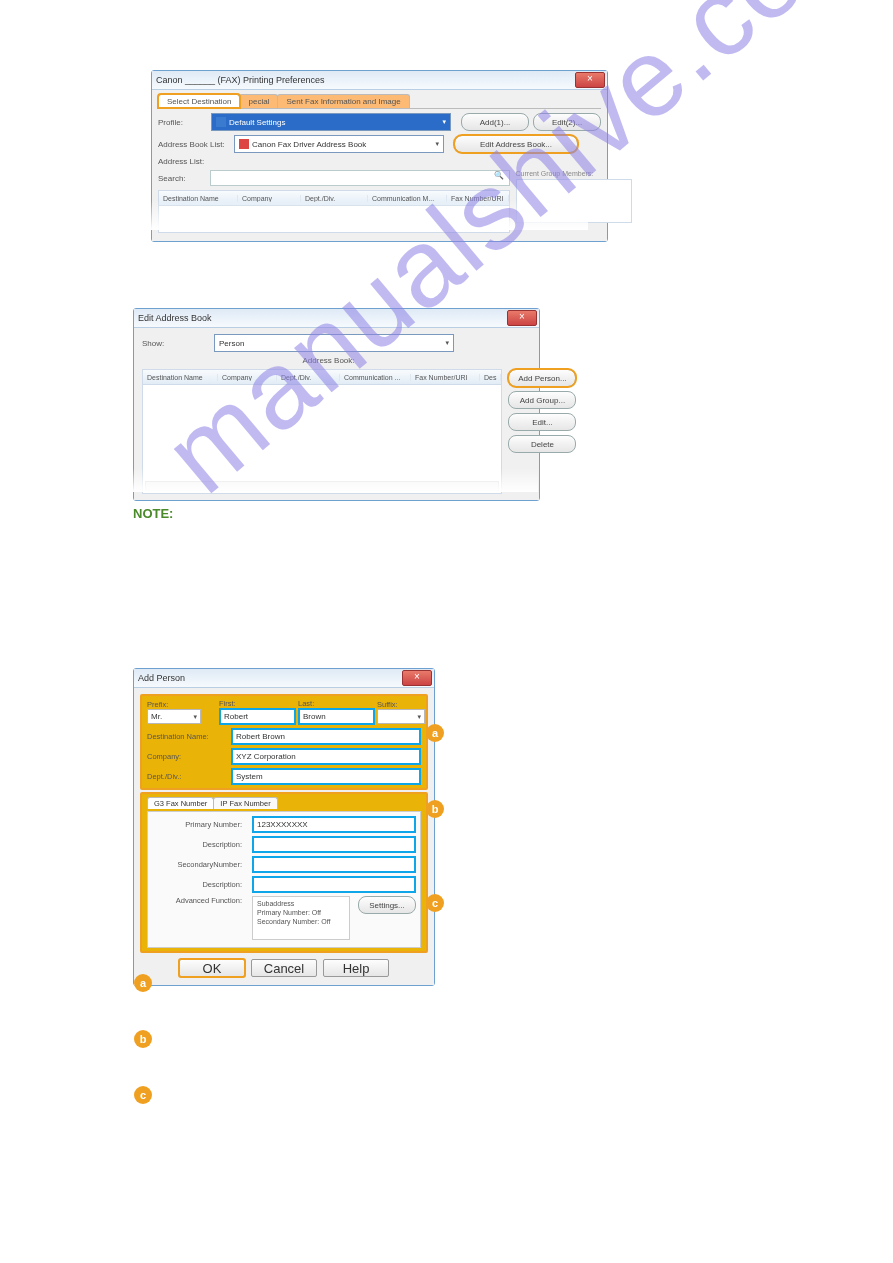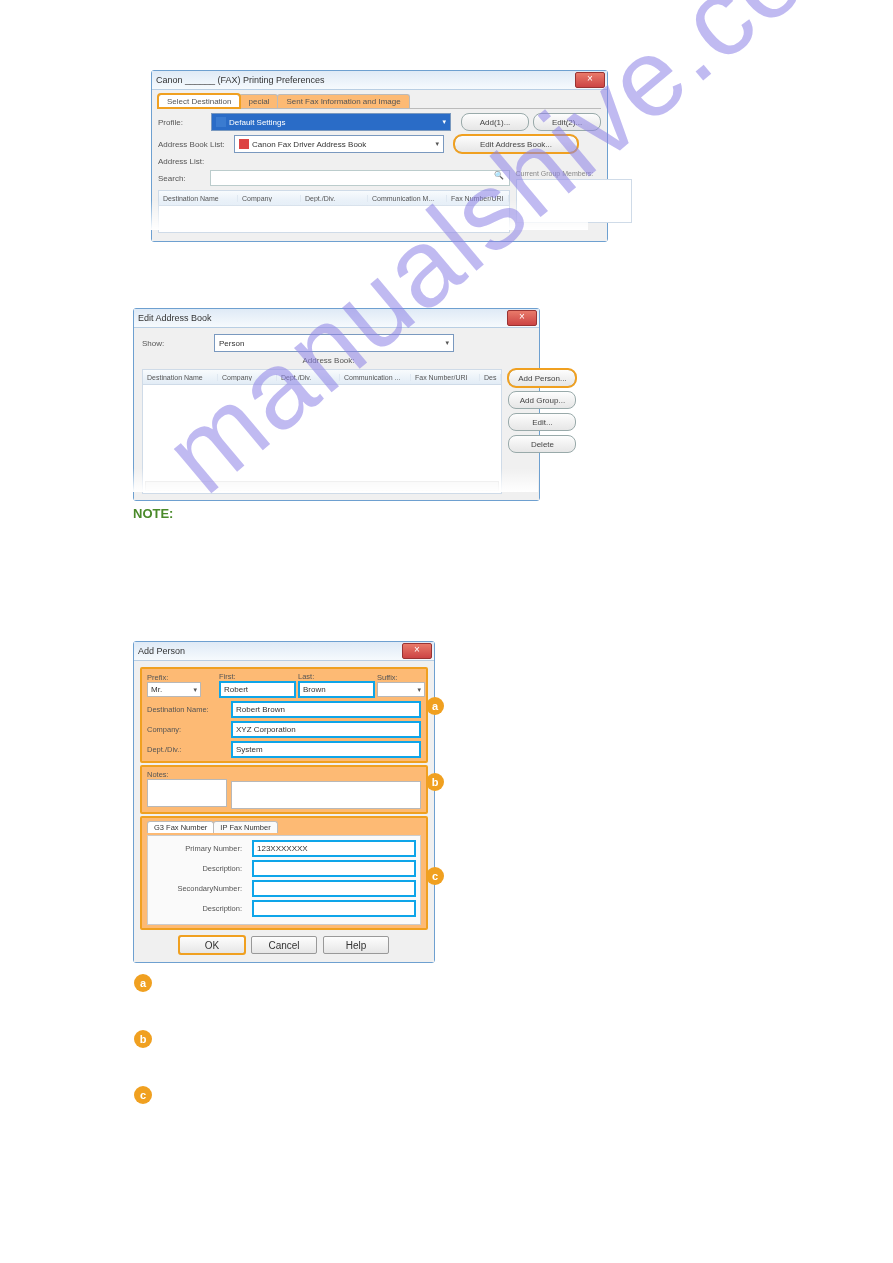--- a/index.html
+++ b/index.html
@@ -224,21 +224,21 @@
   
   .body3 {
     background: #f0f0f0;
     padding: 4px;
   }
   .section-box {
     border: 2px solid #f0a020;
     border-radius: 2px;
     padding: 3px 5px;
     margin: 2px;
-    background: #fdba74;
+    background: #eab308;
     font-size: 8px;
   }
   .badge {
     position: absolute;
     width: 18px; height: 18px;
     background: #f0a020;
     border-radius: 50%;
     color: #fff;
     font-size: 11px;
     font-weight: bold;
@@ -312,21 +312,21 @@
     display: flex;
     justify-content: center;
     gap: 6px;
     padding: 4px;
   }
   .btn3 {
     height: 16px;
     min-width: 48px;
     border: 1px solid #999;
     background: linear-gradient(#fdfdfd,#e6e6e6);
-    font-size: 10px;
+    font-size: 13px;
     color: #333;
     border-radius: 2px;
     display: inline-flex;
     align-items: center;
     justify-content: center;
     padding: 0 8px;
   }
   .btn3.hl { outline: 2px solid #f0a020; outline-offset: -1px; }
   .fader1 {
     position: absolute;
@@ -459,21 +459,21 @@
           <div class="btn">Edit...</div>
           <div class="btn">Delete</div>
         </div>
       </div>
     </div>
   </div>
   <div class="fader2"></div>
 
   <div class="note">NOTE:</div>
 
-  <div class="win" style="left:133px; top:641px; width:300px;">
+  <div class="win" style="left:133px; top:668px; width:300px;">
     <div class="titlebar">
       <span>Add Person</span>
       <div class="red"></div>
     </div>
     <div class="body3" style="position:relative;">
 
       <div class="section-box">
         <div class="frow" style="gap:2px;">
           <div style="width:54px;">
             <div style="font-size:7.5px;color:#555;">Prefix:</div>
@@ -502,31 +502,20 @@
           <div class="flbl">Company:</div>
           <div class="finput">XYZ Corporation</div>
         </div>
         <div class="frow" style="margin-bottom:0;">
           <div class="flbl">Dept./Div.:</div>
           <div class="finput">System</div>
         </div>
       </div>
       <div class="badge" style="right:-10px; top:36px;">a</div>
 
-      <div class="section-box">
-        <div class="notesbox">
-          <div style="width:80px;">
-            <div style="font-size:7.5px;color:#555;">Notes:</div>
-            <div class="area" style="width:78px;"></div>
-          </div>
-          <div style="flex:1;">
-            <div class="area" style="margin-top:11px;"></div>
-          </div>
-        </div>
-      </div>
       <div class="badge" style="right:-10px; top:112px;">b</div>
 
       <div class="section-box">
         <div class="tabset3">
           <div class="tab3 active">G3 Fax Number</div>
           <div class="tab3">IP Fax Number</div>
         </div>
         <div style="border:1px solid #ccc; background:#fafafa; padding:4px;">
           <div class="frow">
             <div class="flbl2">Primary Number:</div>
@@ -536,20 +525,29 @@
             <div class="flbl2">Description:</div>
             <div class="finput"></div>
           </div>
           <div class="frow">
             <div class="flbl2">SecondaryNumber:</div>
             <div class="finput"></div>
           </div>
           <div class="frow">
             <div class="flbl2">Description:</div>
             <div class="finput"></div>
+          </div>
+          <div class="frow" style="align-items:flex-start;">
+            <div class="flbl2">Advanced Function:</div>
+            <div class="advarea" style="flex:1;">
+              <div>Subaddress</div>
+              <div>Primary Number:    Off</div>
+              <div>Secondary Number: Off</div>
+            </div>
+            <div class="btn" style="margin-left:4px; min-width:44px;">Settings...</div>
           </div>
         </div>
       </div>
       <div class="badge" style="right:-10px; top:206px;">c</div>
 
       <div class="btnrow3">
         <div class="btn3 hl">OK</div>
         <div class="btn3">Cancel</div>
         <div class="btn3">Help</div>
       </div>

